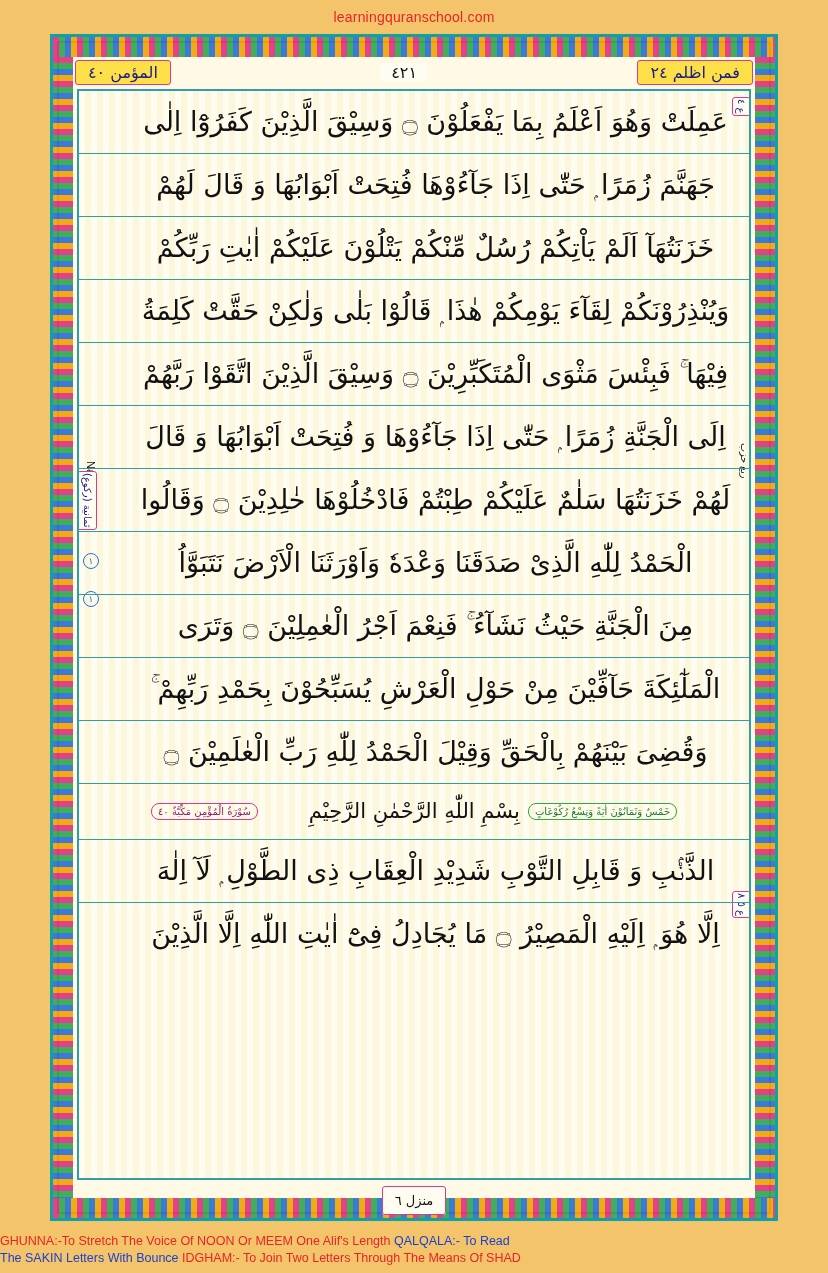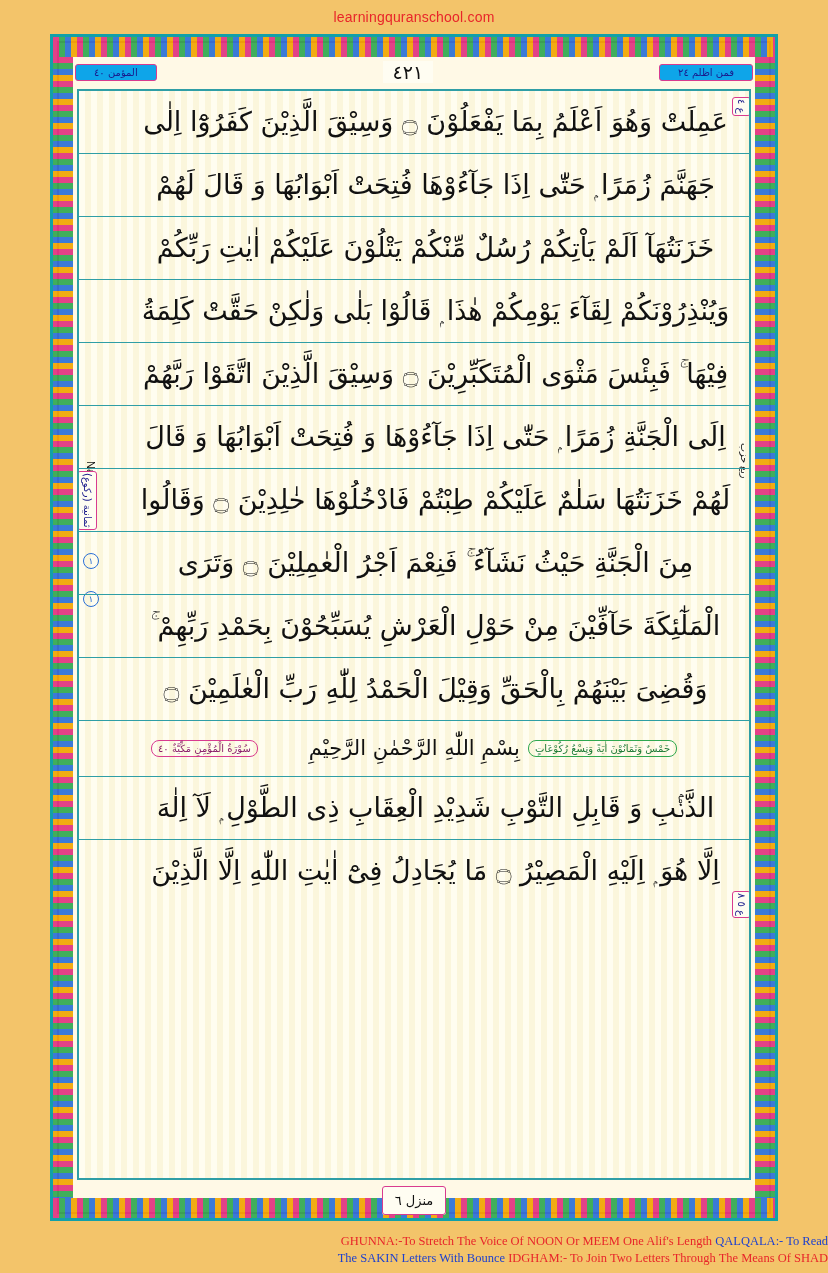--- a/index.html
+++ b/index.html
@@ -51,31 +51,31 @@
   .side.left{left:0;}
   .side.right{right:0;}
 
   
   .header-row{
     position:absolute;top:22px;left:22px;right:22px;height:26px;
     display:flex;align-items:center;justify-content:space-between;
   }
   .hdr-box{
     border:1.5px solid #d93b8f;
-    background:#0ea5e9;
+    background:#fde047;
     color:#1a1a8c;
-    font-size:10px;
-    padding:2px 18px;
+    font-size:16px;
+    padding:2px 12px;
     border-radius:3px;
     font-family:"DejaVu Sans", sans-serif;
     direction:rtl;
   }
   .page-num{
     color:#111;
-    font-size:19px;
+    font-size:16px;
     font-family:"DejaVu Sans", sans-serif;
     background:#fffdf2;
     padding:0 10px;
   }
 
   
   .body-area{
     position:absolute;
     top:52px;left:24px;right:24px;bottom:38px;
     border:2px solid #2f9ea6;
@@ -154,23 +154,23 @@
   
   .footer-stamp{
     position:absolute;left:0;right:0;bottom:10px;
     text-align:center;
     font-size:13px;color:#111;
   }
   .footer-stamp span{
     border:1.5px solid #d93b8f;background:#fffdf2;padding:6px 12px;border-radius:3px;
   }
   .legend{
-    position:absolute;left:0;right:0;bottom:6px;
-    text-align:right;
-    font-family:Liberation Serif, serif;
+    position:absolute;left:0;right:12px;bottom:6px;
+    text-align:left;
+    font-family:Liberation Sans, sans-serif;
     font-size:12.5px;
     line-height:1.35;
     color:#e8252a;
   }
   .legend .b{color:#1c3fd0;}
   .legend .r{color:#e8252a;}
 </style>
 </head>
 <body>
 
@@ -214,20 +214,23 @@
     <div class="line">
         <span class="atext">فِيْهَا ۚ فَبِئْسَ مَثْوَى الْمُتَكَبِّرِيْنَ ۝ وَسِيْقَ الَّذِيْنَ اتَّقَوْا رَبَّهُمْ</span>
       </div>
     <div class="line">
         <span class="atext">اِلَى الْجَنَّةِ زُمَرًا ۭ حَتّٰى اِذَا جَآءُوْهَا وَ فُتِحَتْ اَبْوَابُهَا وَ قَالَ</span>
       </div>
     <div class="line">
         <span class="atext">لَهُمْ خَزَنَتُهَا سَلٰمٌ عَلَيْكُمْ طِبْتُمْ فَادْخُلُوْهَا خٰلِدِيْنَ ۝ وَقَالُوا</span>
       </div>
     <div class="line">
+        <span class="atext">الْحَمْدُ لِلّٰهِ الَّذِىْ صَدَقَنَا وَعْدَهٗ وَاَوْرَثَنَا الْاَرْضَ نَتَبَوَّاُ</span>
+      </div>
+    <div class="line">
         <span class="atext">مِنَ الْجَنَّةِ حَيْثُ نَشَآءُ ۚ فَنِعْمَ اَجْرُ الْعٰمِلِيْنَ ۝ وَتَرَى</span>
       </div>
     <div class="line">
         <span class="atext">الْمَلٰٓئِكَةَ حَآفِّيْنَ مِنْ حَوْلِ الْعَرْشِ يُسَبِّحُوْنَ بِحَمْدِ رَبِّهِمْ ۚ</span>
       </div>
     <div class="line">
         <span class="atext">وَقُضِىَ بَيْنَهُمْ بِالْحَقِّ وَقِيْلَ الْحَمْدُ لِلّٰهِ رَبِّ الْعٰلَمِيْنَ ۝</span>
       </div>
 
     <div class="line surah-head">

